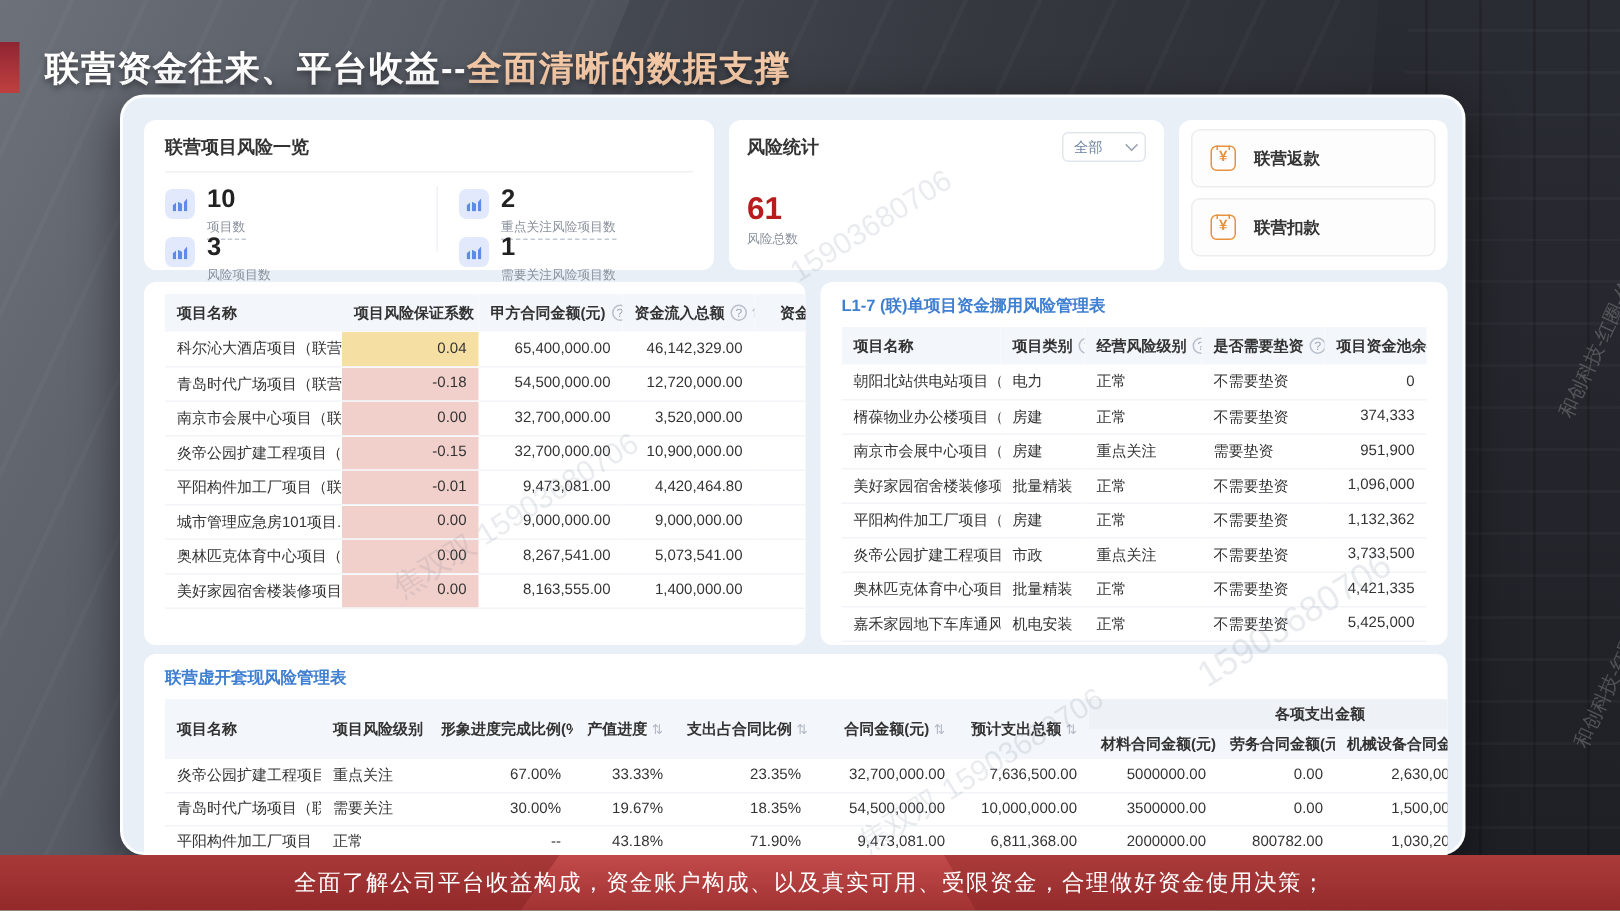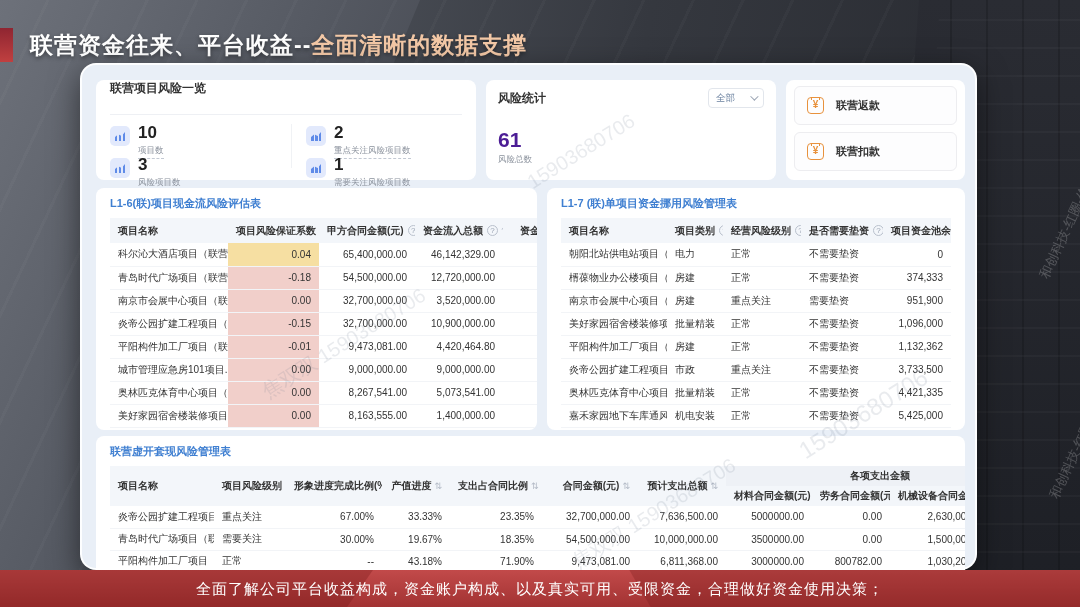--- a/index.html
+++ b/index.html
@@ -35,21 +35,21 @@
   .hdr-accent { position:absolute; left:0; top:28px; width:13px; height:34px;
     background:linear-gradient(180deg,#8f2531,#c04040); }
   .page-title { position:absolute; left:30px; top:30px; font-size:23px; font-weight:bold;
     color:#ffffff; text-shadow:0 2px 4px rgba(0,0,0,.45); letter-spacing:1px; white-space:nowrap; }
   .page-title .hl { color:#f3c8a6; }
   
   .panel { position:absolute; left:80px; top:63px; width:897px; height:507px;
     background:#e9eff7; border-radius:16px; border:2px solid rgba(255,255,255,.9);
     box-shadow:0 10px 30px rgba(0,0,0,.5); }
   .card { position:absolute; background:#fff; border-radius:8px; }
-  .card-overview { left:14px; top:15px; width:380px; height:100px; padding:0 14px; }
+  .card-overview { left:14px; top:15px; width:380px; height:100px; padding:10px 14px; }
   .card-risk     { left:404px; top:15px; width:290px; height:100px; padding:10px 12px; }
   .card-actions  { left:704px; top:15px; width:179px; height:100px; padding:6px 8px; }
   .card-t1 { left:14px;  top:123px; width:441px; height:242px; padding:8px 0 0 14px; overflow:hidden; }
   .card-t2 { left:465px; top:123px; width:418px; height:242px; padding:8px 15px 0 14px; overflow:hidden; }
   .card-t3 { left:14px;  top:371px; width:869px; height:152px; padding:8px 0 0 14px; overflow:hidden; }
   .card-title { font-size:12px; font-weight:bold; color:#333; }
   .table-title { font-size:11px; font-weight:bold; color:#3f7fd1; margin-bottom:7px; }
   
   .ov-divider { position:absolute; left:14px; right:14px; top:34px; height:1px; background:#eef0f4; }
   .ov-vline { position:absolute; left:195px; top:44px; bottom:12px; width:1px; background:#f0f2f5; }
@@ -63,21 +63,21 @@
   .stat-lbl { font-size:8.5px; color:#8a919c; margin-top:3px; border-bottom:1px dashed #c3c9d3; padding-bottom:1px; white-space:nowrap; }
   .st1 { left:14px; top:44px; } .st2 { left:210px; top:44px; }
   .st3 { left:14px; top:76px; } .st4 { left:210px; top:76px; }
   
   .risk-filter { position:absolute; right:12px; top:8px; width:56px; height:20px; border:1px solid #e2e6ec;
     border-radius:4px; font-size:9.5px; color:#6c82a0; display:flex; align-items:center; justify-content:space-between;
     padding:0 7px; background:#fff; cursor:pointer; }
   .chev { width:6px; height:6px; border-right:1.4px solid #9aa3b2; border-bottom:1.4px solid #9aa3b2;
     transform:rotate(45deg) translateY(-2px); }
   .risk-total { position:absolute; left:12px; bottom:14px; }
-  .risk-total-val { font-size:21px; font-weight:bold; color:#4c1d95; line-height:21px; }
+  .risk-total-val { font-size:21px; font-weight:bold; color:#b91c1c; line-height:21px; }
   .risk-total-lbl { font-size:8.5px; color:#8a919c; margin-top:4px; }
   .badges { position:absolute; left:56px; bottom:12px; display:flex; gap:7px; }
   .badge { width:66px; height:35px; border-radius:4px; color:#fff; text-align:center; padding-top:4px; }
   .badge-val { font-size:13px; font-weight:bold; line-height:14px; }
   .badge-lbl { font-size:8.5px; line-height:11px; }
   
   .action-row { height:39px; border:1px solid #ededf0; border-radius:6px; background:#fdfdfe;
     display:flex; align-items:center; padding-left:12px; cursor:pointer; margin-bottom:7px; }
   .money-ic { width:17px; height:17px; border:1.5px solid #e8923d; border-radius:4px; color:#e8923d;
     font-size:10px; font-weight:bold; text-align:center; line-height:14px; margin-right:12px; position:relative; }
@@ -175,21 +175,20 @@
       <span class="money-ic">¥</span>
       <span class="action-lbl">联营返款</span>
     </div>
     <div class="action-row">
       <span class="money-ic">¥</span>
       <span class="action-lbl">联营扣款</span>
     </div>
   </div>
 
   <div class="card card-t1">
-    <div class="table-title">L1-6(联)项目现金流风险评估表</div>
     <div>
         <table class="dtable" style="width: 478px;">
           <colgroup>
             <col style="width: 118px;">
             <col style="width: 91px;">
             <col style="width: 96px;">
             <col style="width: 88px;">
             <col style="width: 85px;">
           </colgroup>
           <thead>
@@ -404,21 +403,21 @@
               <td class="ct-amount-link">1,500,000</td>
             </tr>
             <tr>
               <td class="ct-link">平阳构件加工厂项目（联营）</td>
               <td class="ct-text">正常</td>
               <td class="ct-amount">--</td>
               <td class="ct-amount">43.18%</td>
               <td class="ct-amount">71.90%</td>
               <td class="ct-amount-link">9,473,081.00</td>
               <td class="ct-amount">6,811,368.00</td>
-              <td class="ct-amount-link">3000000.00</td>
+              <td class="ct-amount-link">2000000.00</td>
               <td class="ct-amount-link">800782.00</td>
               <td class="ct-amount-link">1,030,200</td>
             </tr>
           </tbody>
         </table>
       </div>
   </div>
 
 </div>
 

